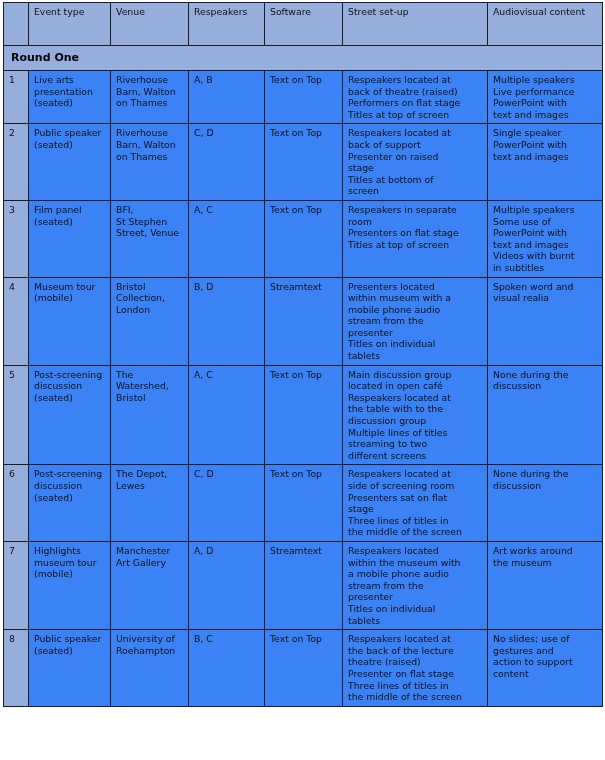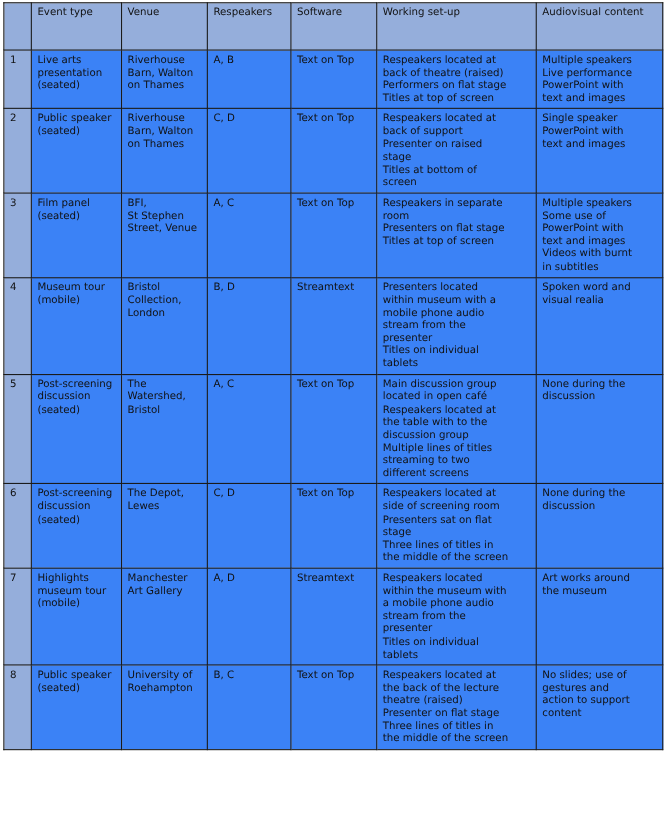--- a/index.html
+++ b/index.html
@@ -104,25 +104,28 @@
         <col class="c-work">
         <col class="c-av">
     </colgroup>
     <thead>
       <tr id="header-row">
           <th class="corner"></th>
           <th>Event type</th>
           <th>Venue</th>
           <th>Respeakers</th>
           <th>Software</th>
-          <th>Working set-up</th>
+          <th>Street set-up</th>
           <th>Audiovisual content</th>
         </tr>
     </thead>
     <tbody id="table-body">
+        <tr class="round-row">
+          <td colspan="7">Round One</td>
+        </tr>
         <tr>
           <td class="numcell">1</td>
           <td class="body-cell">
             <div class="cell-lines">
               <span>Live arts</span>
               <span>presentation</span>
               <span>(seated)</span>
             </div>
           </td>
           <td class="body-cell">

